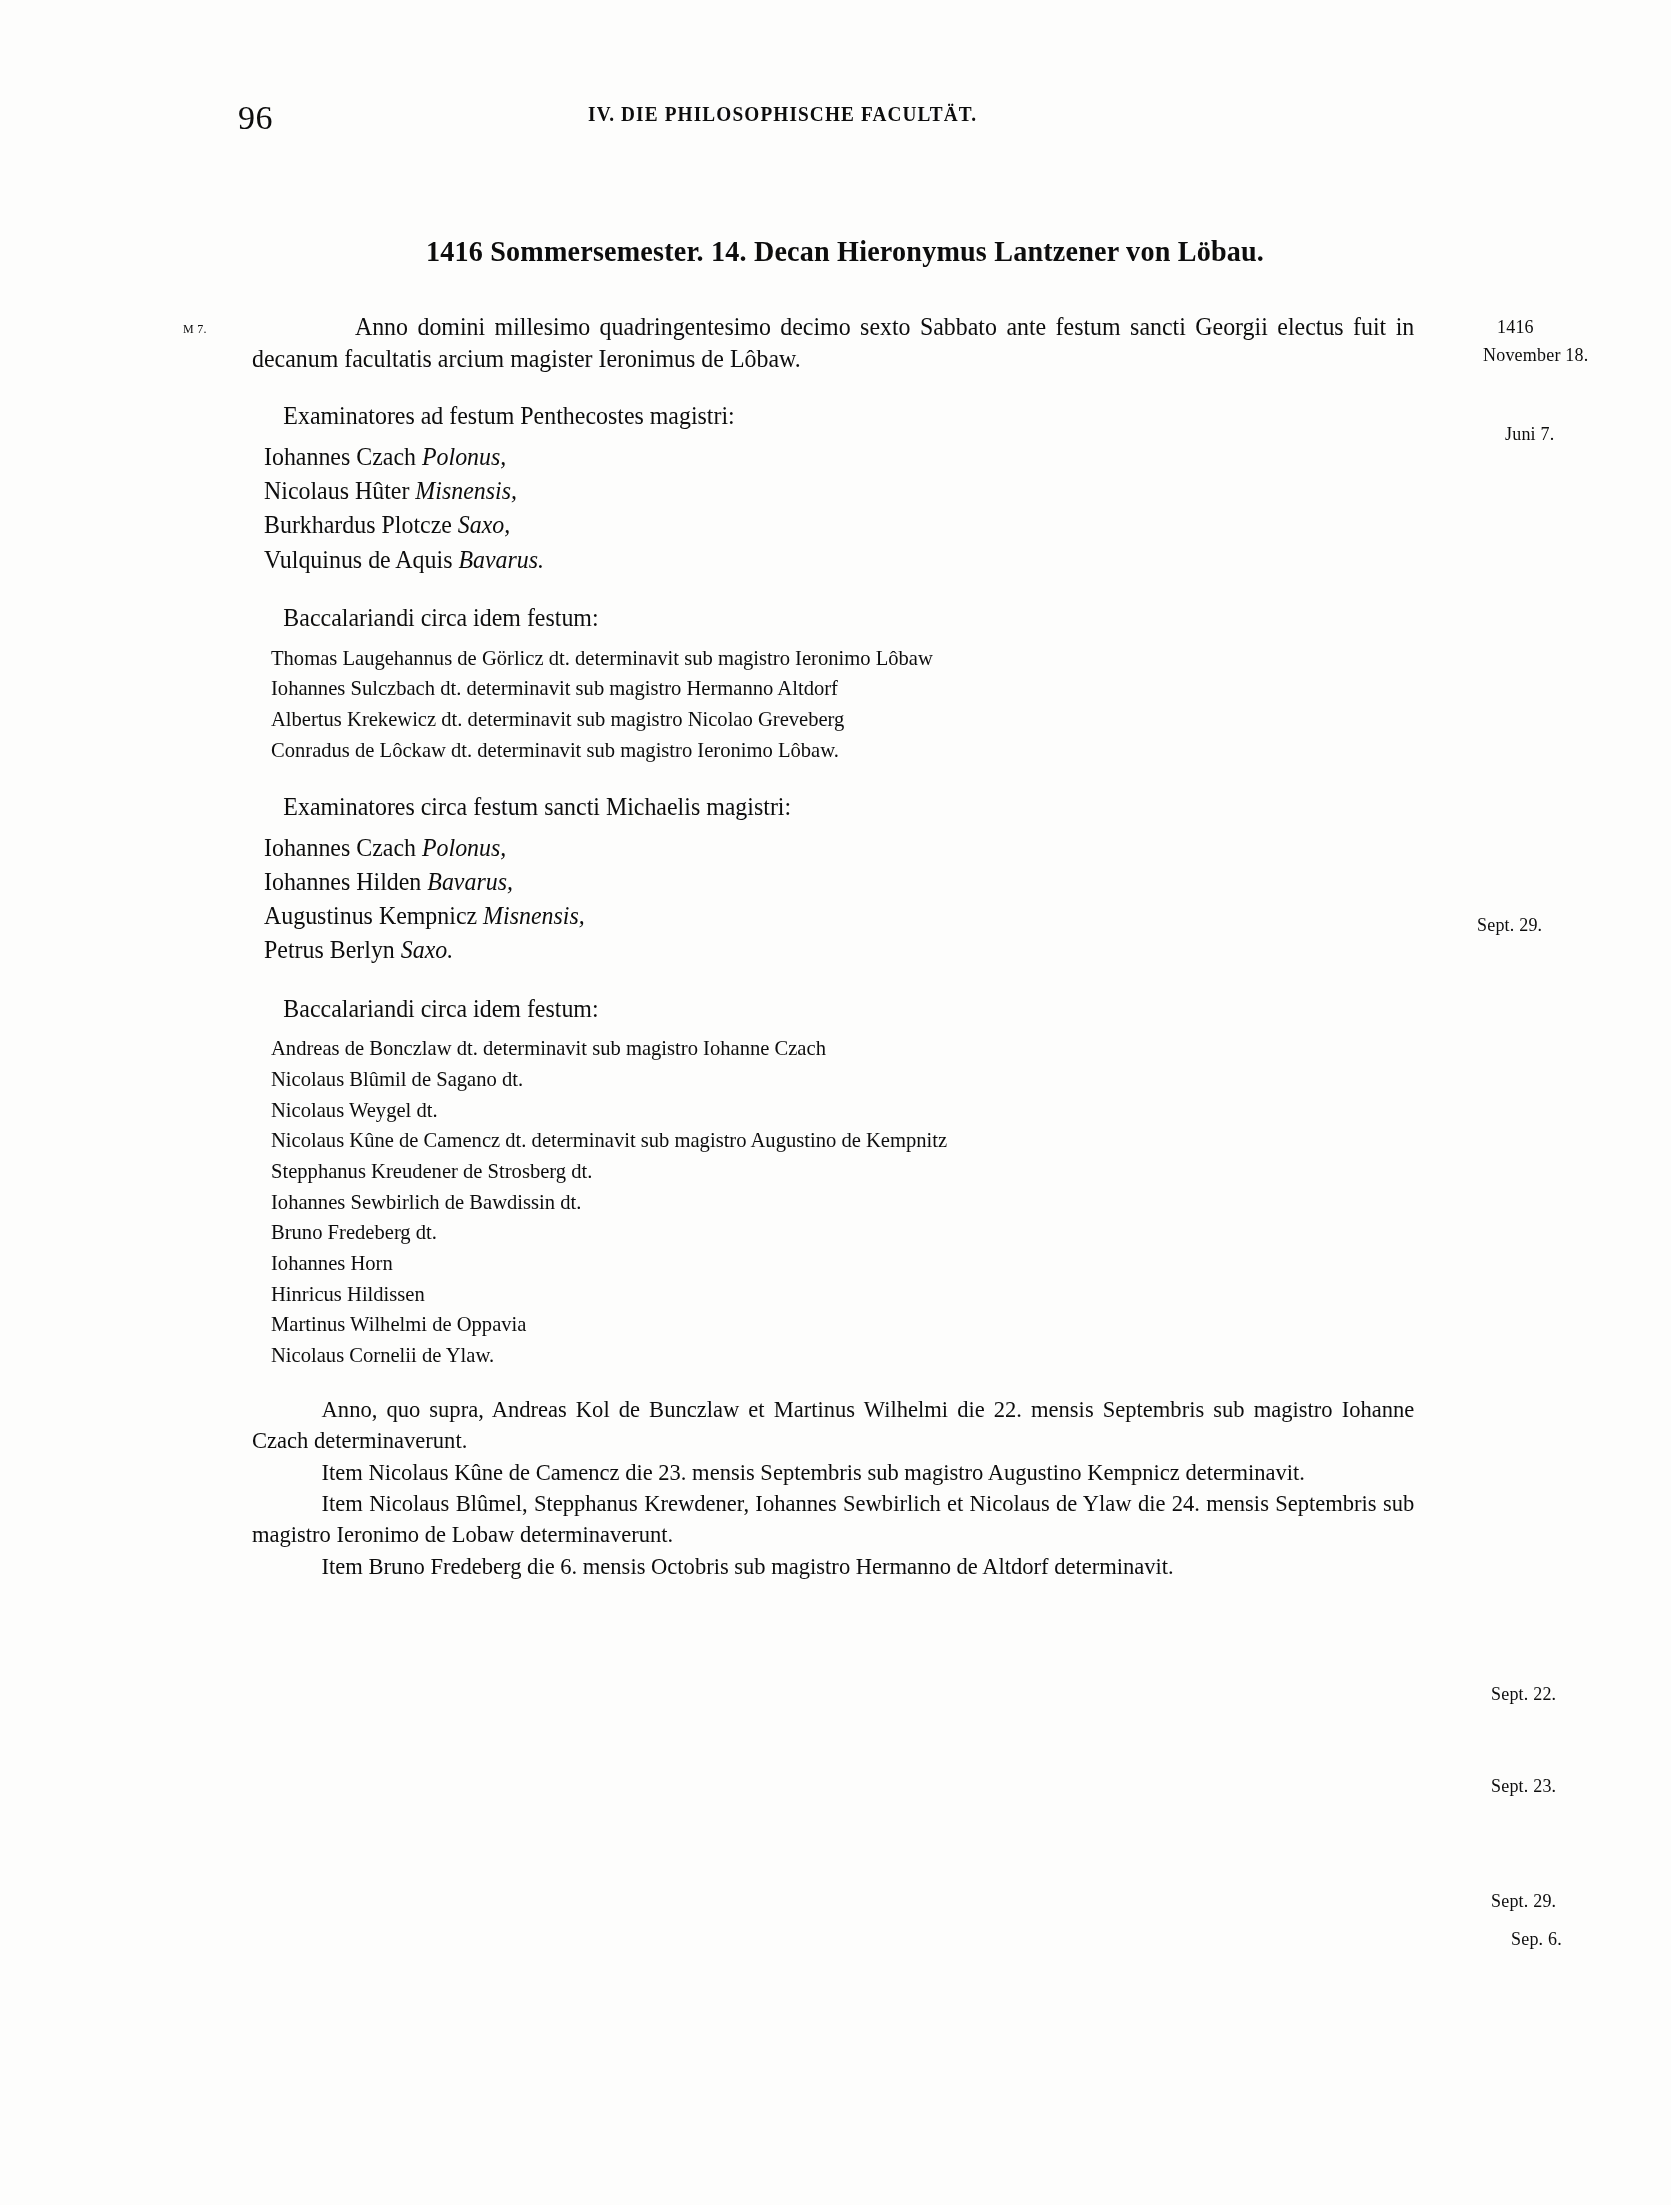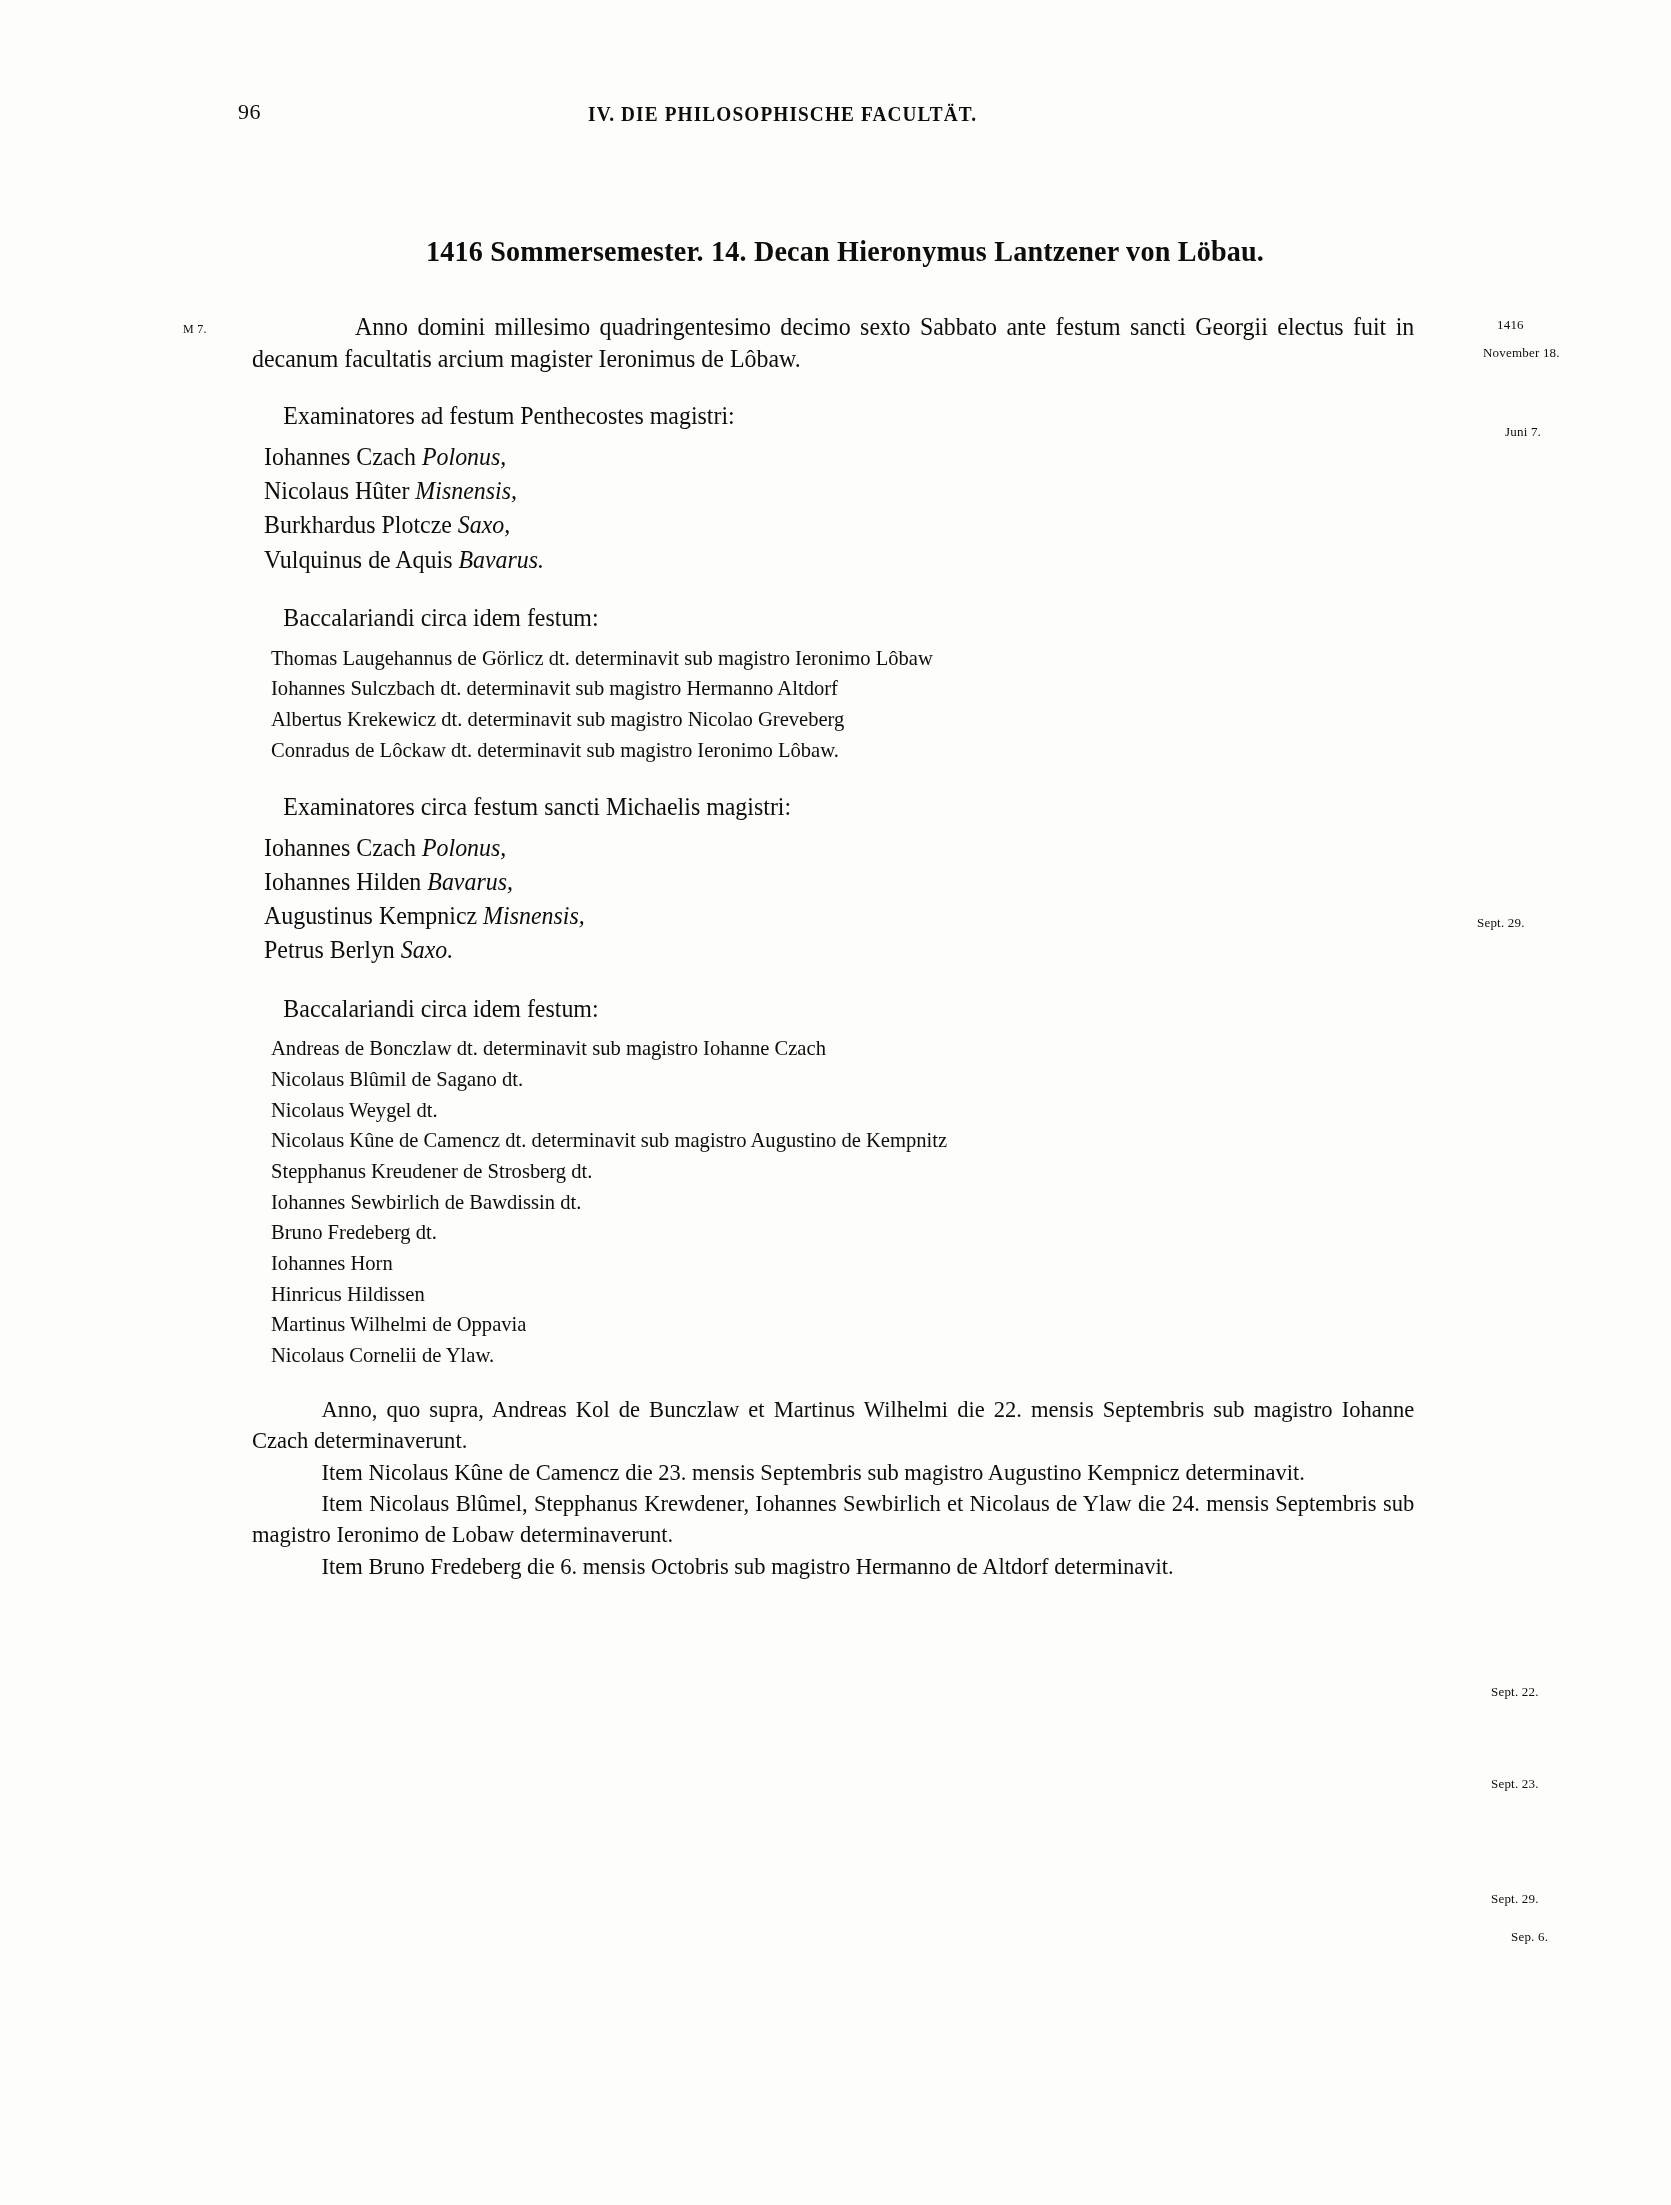--- a/index.html
+++ b/index.html
@@ -22,21 +22,21 @@
     position: absolute;
     top: 99px;
     left: 0;
     width: 100%;
     height: 33px;
   }
   .folio {
     position: absolute;
     left: 238px;
     top: 0;
-    font-size: 22px;
+    font-size: 34px;
     letter-spacing: 0.6px;
   }
   .head-title {
     position: absolute;
     left: 588px;
     top: 4.4px;
     font-size: 20.5px;
     letter-spacing: 1.2px;
     font-weight: 700;
     text-transform: uppercase;
@@ -115,21 +115,21 @@
   .closing .para {
     font-size: 23px;
     line-height: 1.34;
     margin-bottom: 1.1px;
     text-indent: 71px;
   }
 
   
   .margin-note {
     position: absolute;
-    font-size: 13px;
+    font-size: 18px;
     line-height: 1.22;
     white-space: nowrap;
     letter-spacing: 0.2px;
   }
   .margin-left {
     position: absolute;
     font-size: 12px;
     white-space: nowrap;
     letter-spacing: 0.3px;
   }

